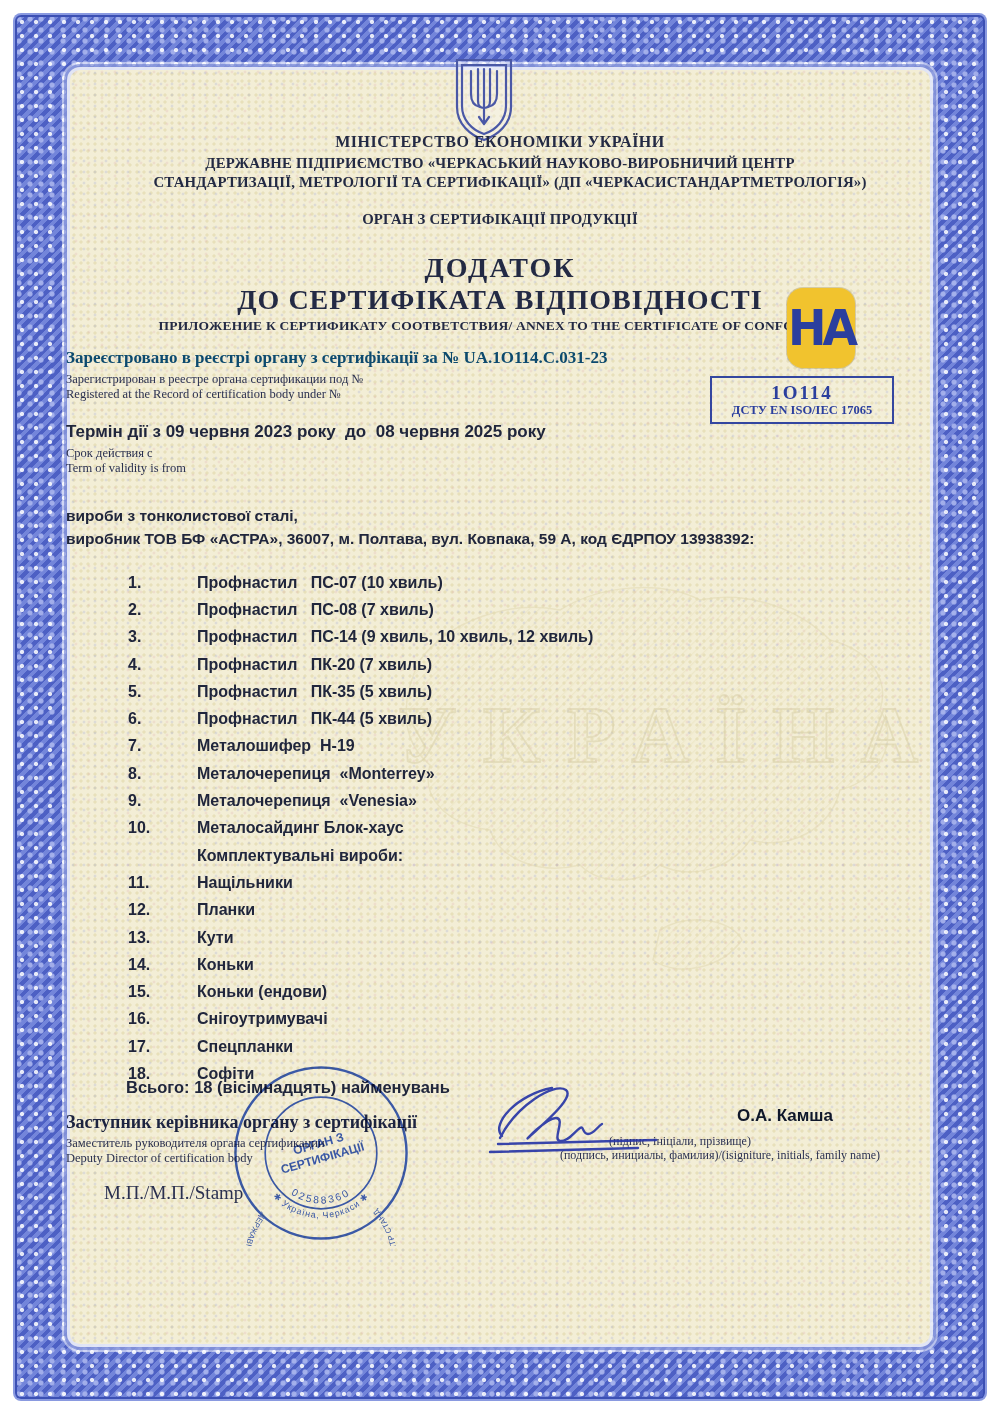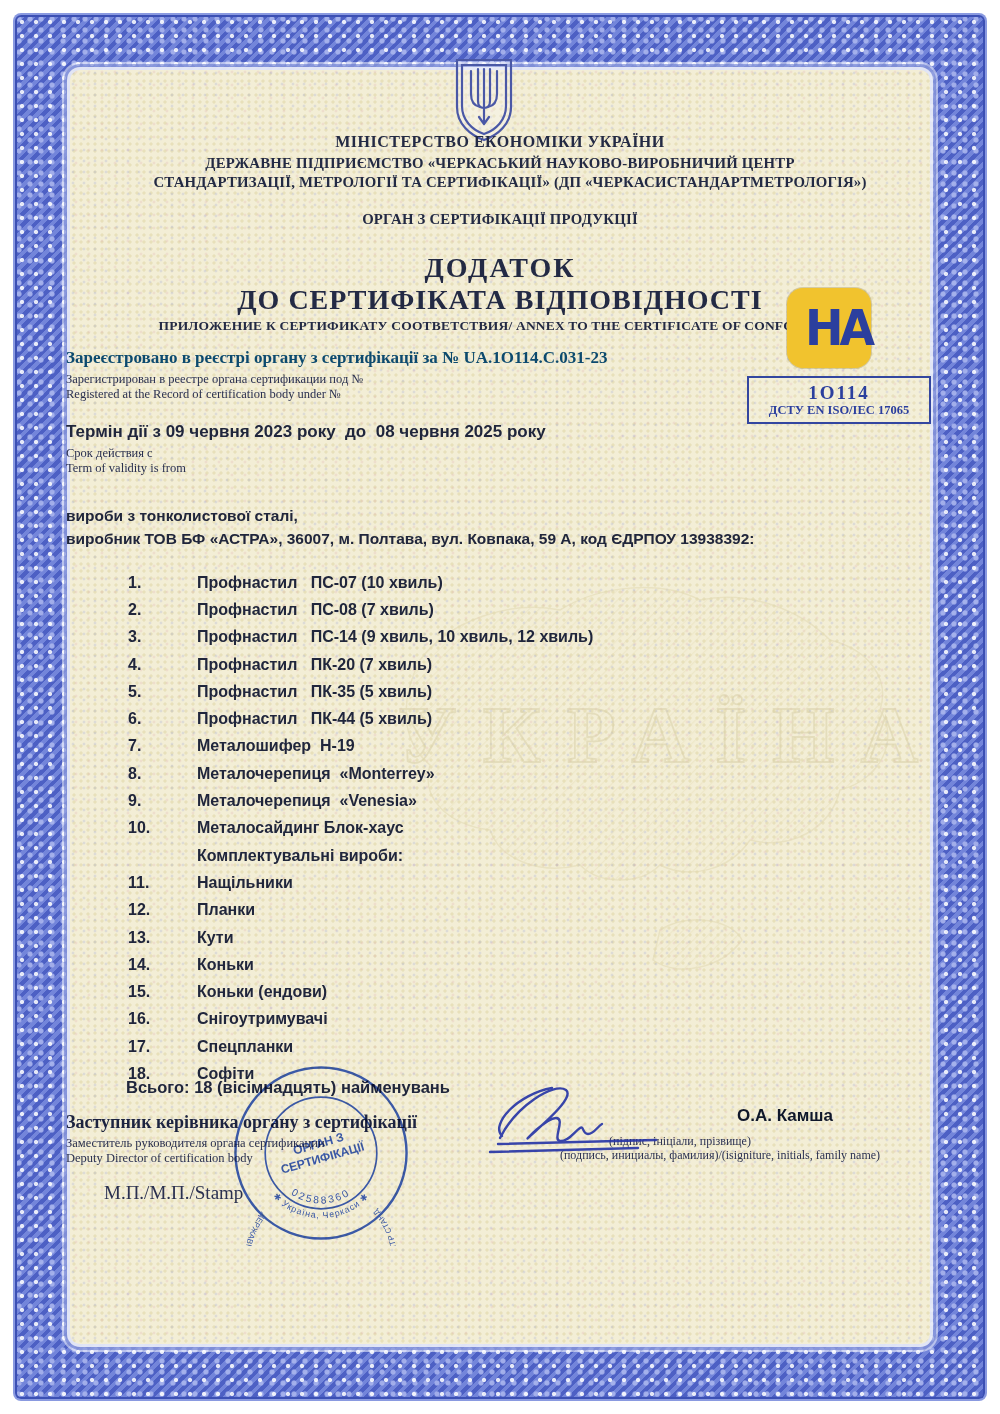--- a/index.html
+++ b/index.html
@@ -54,22 +54,22 @@
   .intro{font-size:15.5px;line-height:22.5px;color:#20263c;}
   .item-row{display:flex;height:27.3px;align-items:center;}
   .item-num{width:44px;font-size:16px;font-weight:bold;color:#20263c;}
   .item-text{font-size:16px;font-weight:bold;color:#20263c;margin-left:25px;}
   .total-line{font-size:16.5px;color:#20263c;}
   .role-uk{font-size:18px;color:#1c2340;}
   .mp{font-size:19px;color:#2a3050;}
   .sign-name{font-size:17px;color:#0f172a;}
   .cap{font-size:12px;color:#2a3050;}
   .logo-box{
-    width:84px;height:80px;border-radius:16px;background:#f1c32e;
-    display:flex;align-items:center;justify-content:flex-end;
+    width:68px;height:80px;border-radius:16px;background:#f1c32e;
+    display:flex;align-items:center;justify-content:center;
     box-shadow:0 0 0 1px rgba(120,100,20,.25);
   }
   .logo-glyph{
     font-family:"DejaVu Sans", sans-serif;font-weight:bold;font-size:46px;
     color:#2b3f9e;letter-spacing:-4px;transform:scaleY(1.08);line-height:1;
   }
   .stamp-wrap{mix-blend-mode:multiply;opacity:.92;}
 </style>
 </head>
 <body>
@@ -115,21 +115,21 @@
 
 <div class="abs z2 center" style="left:70px;top:252px;width:860px;">
   <div class="serif b title1">ДОДАТОК</div>
   <div class="serif b title2">ДО СЕРТИФІКАТА ВІДПОВІДНОСТІ</div>
   <div class="serif b title3" style="margin-top:2px;">ПРИЛОЖЕНИЕ К СЕРТИФИКАТУ СООТВЕТСТВИЯ/ ANNEX TO THE CERTIFICATE OF CONFORMITY</div>
 </div>
 
 <div class="abs z3 logo-box" style="left:787px;top:288px;">
   <div class="logo-glyph">НА</div>
 </div>
-<div class="abs z3 acc-box serif" style="left:747px;top:376px;">
+<div class="abs z3 acc-box serif" style="left:710px;top:376px;">
   <div class="acc-code">1О114</div>
   <div class="acc-std">ДСТУ EN ISO/IEC 17065</div>
 </div>
 
 <div class="abs z2" style="left:66px;top:348px;width:680px;">
   <div class="serif b reg-uk">Зареєстровано в реєстрі органу з сертифікації за № UA.1О114.С.031-23</div>
   <div class="serif small-cap" style="margin-top:4px;">Зарегистрирован в реестре органа сертификации под №</div>
   <div class="serif small-cap">Registered at the Record of certification body under №</div>
 </div>
 

